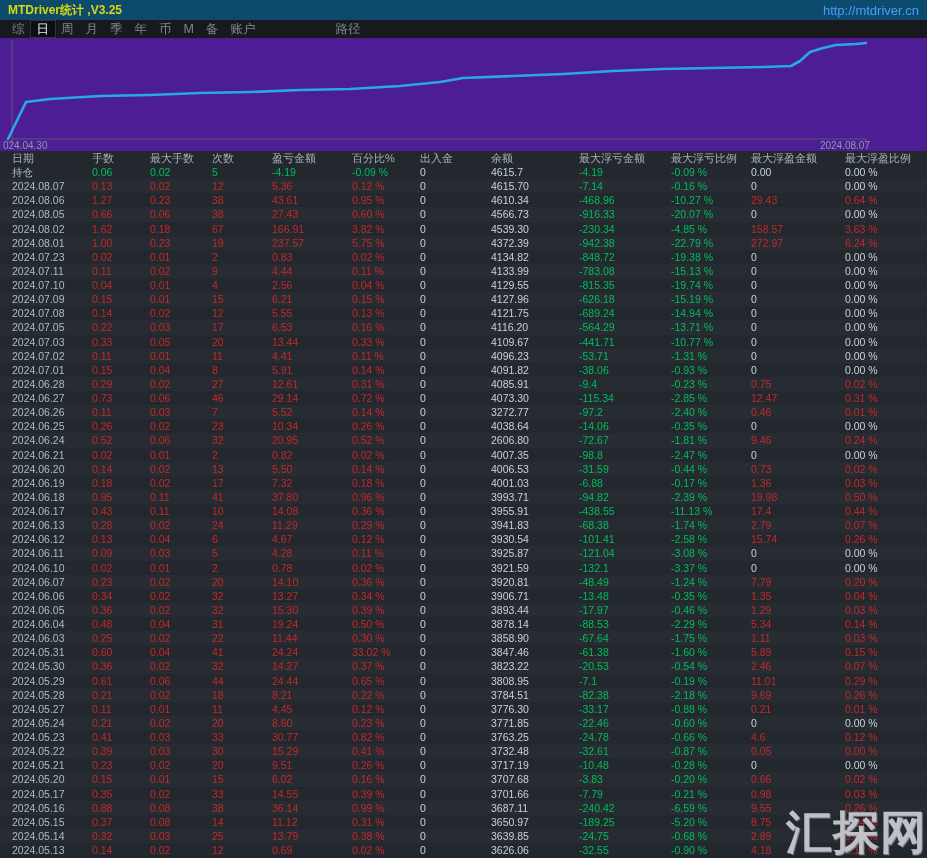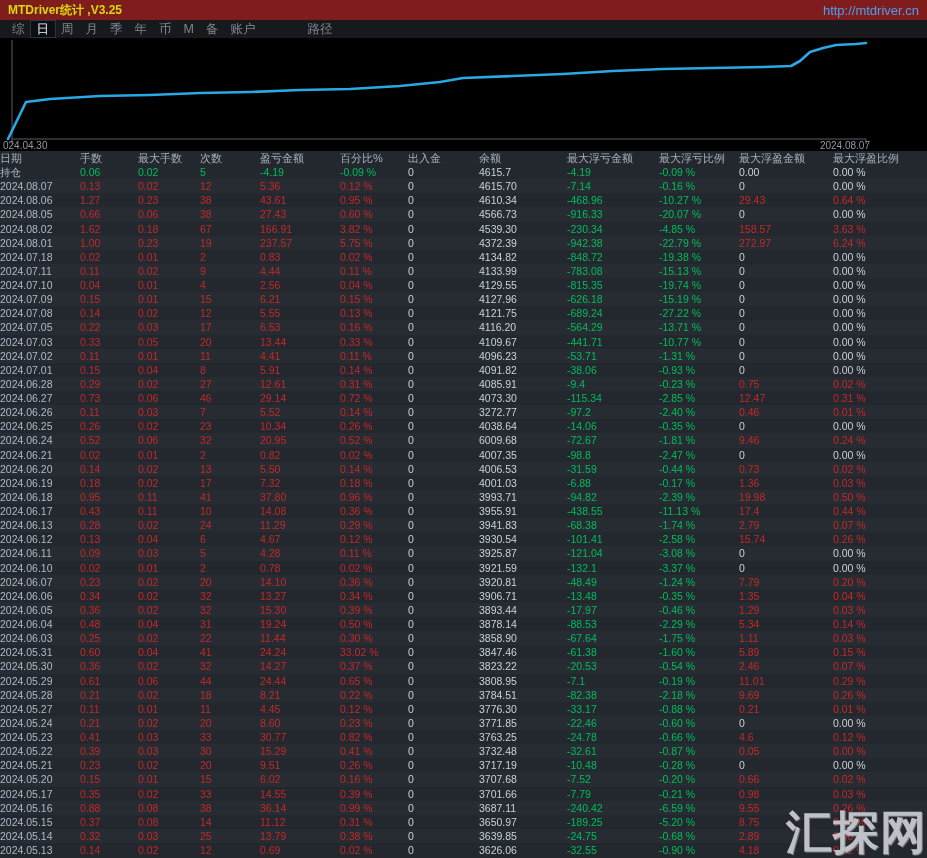--- a/index.html
+++ b/index.html
@@ -3,34 +3,34 @@
 <meta charset="utf-8">
 <style>
   html,body{margin:0;padding:0}
   body{
     width:927px;height:858px;overflow:hidden;position:relative;
     background:#23272e;
     font-family:"Liberation Sans","DejaVu Sans",sans-serif;
     --red:#c32a2a; --green:#00bd5c; --white:#c9d1d9; --date:#aeb9c8;
     --header:#a6b0bb; --yellow:#d8d80a; --link:#4a9ef5; --menu:#7e8792; --label:#9099a4;
   }
-  .titlebar{height:20px;background:#7f1d1d;display:flex;justify-content:space-between;align-items:center;padding:0 8px}
+  .titlebar{height:20px;background:#0c4a6e;display:flex;justify-content:space-between;align-items:center;padding:0 8px}
   .title{color:var(--yellow);font-size:12px;font-weight:bold}
   .url{color:var(--link);font-size:13px;text-decoration:none}
   .menubar{height:18px;background:#17191d;display:flex;align-items:center;padding-left:6px}
   .menu-item{color:var(--menu);font-size:12.5px;padding:0 6px;height:16px;line-height:16px;cursor:default}
   .menu-item.selected{background:#0b0e13;color:#eef2f7;box-shadow:0 0 0 1px #30353d}
-  .path-label{margin-left:46px;color:var(--menu);font-size:12.5px}
-  .chart{position:relative;height:113px;background:#000000}
+  .path-label{margin-left:74px;color:var(--menu);font-size:12.5px}
+  .chart{position:relative;height:113px;background:#4c1d95}
   .chart svg{position:absolute;left:0;top:0}
   .axis-label{position:absolute;top:102px;font-size:10px;color:var(--label);white-space:nowrap}
   .axis-label.left{left:3px}
   .axis-label.right{right:57px}
   .table{position:relative}
-  .thead,.trow{display:grid;grid-template-columns:80px 58px 62px 60px 80px 68px 71px 88px 92px 80px 94px 1fr;padding-left:0}
+  .thead,.trow{display:grid;grid-template-columns:80px 58px 62px 60px 80px 68px 71px 88px 92px 80px 94px 1fr;padding-left:12px}
   .thead{height:14px;line-height:14px}
   .trow{height:14.14px;line-height:14.14px}
   .trow.alt{background:rgba(255,255,255,0.02)}
   .cell{font-size:10.5px;white-space:nowrap;overflow:visible}
   .hcell{color:var(--header);font-size:11px;font-weight:normal}
   .date{color:var(--date)}
   .red{color:var(--red)}
   .green{color:var(--green)}
   .white{color:var(--white)}
   .watermark{
@@ -170,21 +170,21 @@
         <div class="cell red">237.57</div>
         <div class="cell red">5.75 %</div>
         <div class="cell white">0</div>
         <div class="cell white">4372.39</div>
         <div class="cell green">-942.38</div>
         <div class="cell green">-22.79 %</div>
         <div class="cell red">272.97</div>
         <div class="cell red">6.24 %</div>
       </div>
       <div class="trow">
-        <div class="cell date">2024.07.18</div>
+        <div class="cell date">2024.07.23</div>
         <div class="cell red">0.02</div>
         <div class="cell red">0.01</div>
         <div class="cell red">2</div>
         <div class="cell red">0.83</div>
         <div class="cell red">0.02 %</div>
         <div class="cell white">0</div>
         <div class="cell white">4134.82</div>
         <div class="cell green">-848.72</div>
         <div class="cell green">-19.38 %</div>
         <div class="cell white">0</div>
@@ -235,21 +235,21 @@
       <div class="trow">
         <div class="cell date">2024.07.08</div>
         <div class="cell red">0.14</div>
         <div class="cell red">0.02</div>
         <div class="cell red">12</div>
         <div class="cell red">5.55</div>
         <div class="cell red">0.13 %</div>
         <div class="cell white">0</div>
         <div class="cell white">4121.75</div>
         <div class="cell green">-689.24</div>
-        <div class="cell green">-27.22 %</div>
+        <div class="cell green">-14.94 %</div>
         <div class="cell white">0</div>
         <div class="cell white">0.00 %</div>
       </div>
       <div class="trow alt">
         <div class="cell date">2024.07.05</div>
         <div class="cell red">0.22</div>
         <div class="cell red">0.03</div>
         <div class="cell red">17</div>
         <div class="cell red">6.53</div>
         <div class="cell red">0.16 %</div>
@@ -359,21 +359,21 @@
         <div class="cell white">0.00 %</div>
       </div>
       <div class="trow alt">
         <div class="cell date">2024.06.24</div>
         <div class="cell red">0.52</div>
         <div class="cell red">0.06</div>
         <div class="cell red">32</div>
         <div class="cell red">20.95</div>
         <div class="cell red">0.52 %</div>
         <div class="cell white">0</div>
-        <div class="cell white">6009.68</div>
+        <div class="cell white">2606.80</div>
         <div class="cell green">-72.67</div>
         <div class="cell green">-1.81 %</div>
         <div class="cell red">9.46</div>
         <div class="cell red">0.24 %</div>
       </div>
       <div class="trow">
         <div class="cell date">2024.06.21</div>
         <div class="cell red">0.02</div>
         <div class="cell red">0.01</div>
         <div class="cell red">2</div>
@@ -696,21 +696,21 @@
       </div>
       <div class="trow alt">
         <div class="cell date">2024.05.20</div>
         <div class="cell red">0.15</div>
         <div class="cell red">0.01</div>
         <div class="cell red">15</div>
         <div class="cell red">6.02</div>
         <div class="cell red">0.16 %</div>
         <div class="cell white">0</div>
         <div class="cell white">3707.68</div>
-        <div class="cell green">-7.52</div>
+        <div class="cell green">-3.83</div>
         <div class="cell green">-0.20 %</div>
         <div class="cell red">0.66</div>
         <div class="cell red">0.02 %</div>
       </div>
       <div class="trow">
         <div class="cell date">2024.05.17</div>
         <div class="cell red">0.35</div>
         <div class="cell red">0.02</div>
         <div class="cell red">33</div>
         <div class="cell red">14.55</div>

